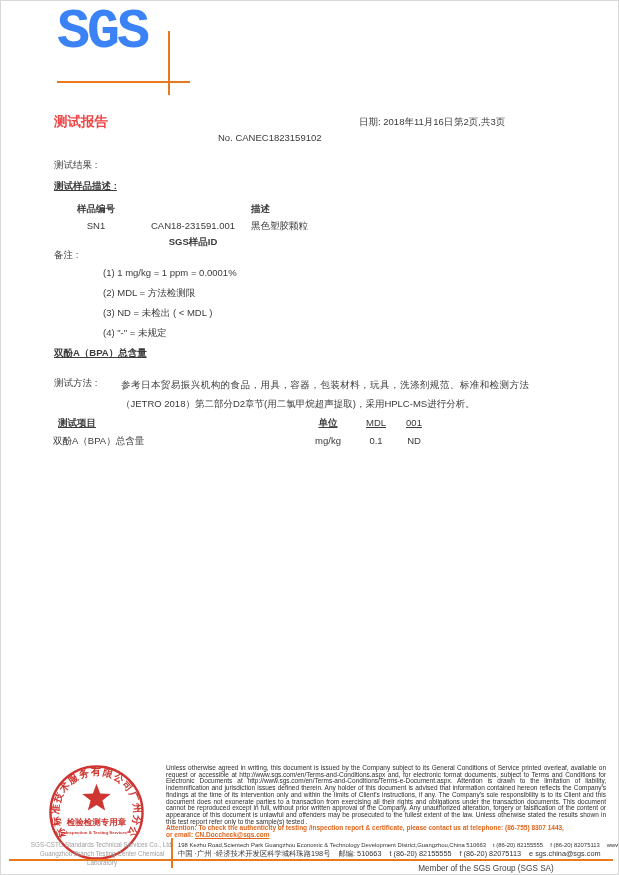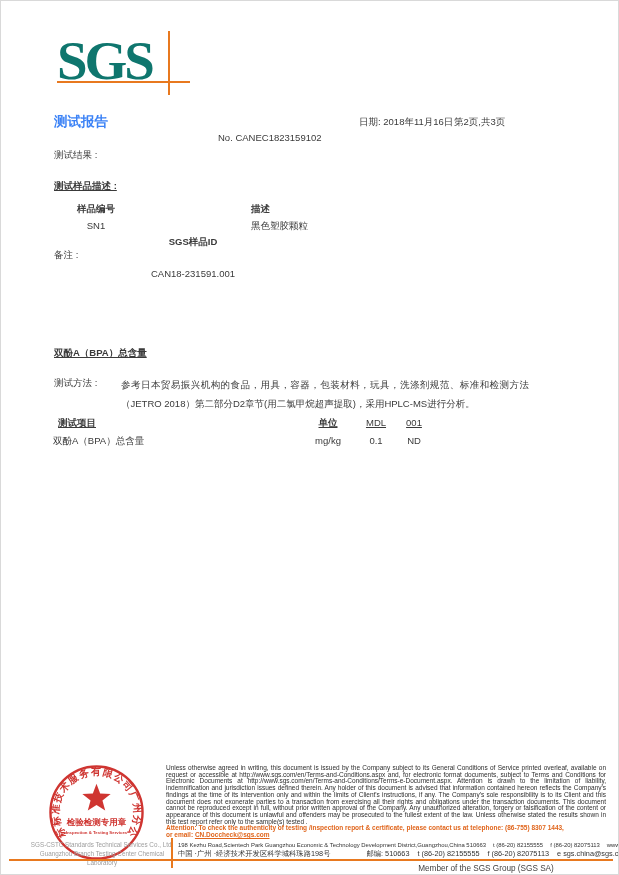--- a/index.html
+++ b/index.html
@@ -4,32 +4,32 @@
 <style>
   * { margin: 0; padding: 0; box-sizing: border-box; }
   html,body { background: #ffffff; }
   body { font-family: "Liberation Sans", "DejaVu Sans", sans-serif; color: #3a3a3a; }
   .page {
     position: relative; width: 619px; height: 875px; margin: 0 auto;
     background: #ffffff; border: 1px solid #d9d9d9; overflow: hidden;
   }
   
   .logo {
-    position: absolute; left: 56px; top: 32px;
-    font-size: 55px; font-weight: bold; color: #0f766e;
-    letter-spacing: -3px; line-height: 1; font-family: Liberation Serif, serif;
+    position: absolute; left: 56px; top: 4px;
+    font-size: 55px; font-weight: bold; color: #3b82f6;
+    letter-spacing: -3px; line-height: 1; font-family: Liberation Mono, monospace;
   }
   .logo-hline { position: absolute; left: 56px; top: 80px; width: 133px; height: 2px; background: #e8791f; }
   .logo-vline { position: absolute; left: 167px; top: 30px; width: 2px; height: 64px; background: #e8791f; }
   
-  .title { position: absolute; left: 53px; top: 112px; font-size: 13.5px; font-weight: bold; color: #3b82f6; }
+  .title { position: absolute; left: 53px; top: 112px; font-size: 13.5px; font-weight: bold; color: #ef4444; }
   .report-no { position: absolute; left: 217px; top: 131px; font-size: 9.5px; }
   .report-date { position: absolute; left: 358px; top: 115px; font-size: 9.5px; }
   .page-info { position: absolute; left: 453px; top: 115px; font-size: 9.5px; }
-  .results-label { position: absolute; left: 53px; top: 148px; font-size: 9.5px; }
+  .results-label { position: absolute; left: 53px; top: 158px; font-size: 9.5px; }
   .sample-heading { position: absolute; left: 53px; top: 179px; font-size: 9.5px; font-weight: bold; text-decoration: underline; }
   .cell { position: absolute; font-size: 9.5px; }
   .cell.c-center { text-align: center; }
   .bold { font-weight: bold; }
   .notes-label { position: absolute; left: 53px; top: 248px; font-size: 9.5px; }
   .notes { position: absolute; left: 102px; top: 262px; font-size: 9.5px; line-height: 20px; }
   .bpa-heading { position: absolute; left: 53px; top: 346px; font-size: 9.5px; font-weight: bold; text-decoration: underline; }
   .method-label { position: absolute; left: 53px; top: 376px; font-size: 9.5px; }
   .method-text { position: absolute; left: 120px; top: 374px; width: 408px; font-size: 9.5px; line-height: 19px; text-align: justify; }
   .u { text-decoration: underline; }
@@ -42,21 +42,21 @@
   .legal { position: absolute; left: 165px; top: 764px; width: 440px; font-size: 6.5px; line-height: 6.7px;
     text-align: justify; color: #2d2d2d; }
   .attention { position: absolute; left: 165px; top: 823px; width: 440px; font-size: 6.5px; line-height: 7px;
     color: #e0651c; font-weight: bold; }
   .attention .mail { text-decoration: underline; }
   .addr-vline { position: absolute; left: 170px; top: 837px; width: 1.5px; height: 30px; background: #e8791f; }
   .addr { position: absolute; left: 177px; top: 840px; width: 436px; color: #333; }
   .addr-line1 { font-size: 5.9px; line-height: 8px; white-space: nowrap; }
   .addr-line1 span { margin-right: 7px; }
   .addr-line2 { font-size: 7.3px; line-height: 9px; white-space: nowrap; }
-  .addr-line2 .postal { margin-left: 28px; }
+  .addr-line2 .postal { }
   .addr-line2 span { margin-right: 8px; }
   .bottom-hline { position: absolute; left: 8px; top: 858px; width: 604px; height: 2px; background: #e8791f; }
   .member { position: absolute; left: 385px; top: 863px; width: 200px; text-align: center; font-size: 8.2px; color: #3f3f3f; }
 </style>
 </head>
 <body>
 
 <div class="page">
 
   <div class="logo">SGS</div>
@@ -69,25 +69,31 @@
   <div class="page-info">第2页,共3页</div>
 
   <div class="results-label">测试结果 :</div>
   <div class="sample-heading">测试样品描述 :</div>
 
   <div>
     <span class="cell c-center bold" style="left:64px; top:202px; width:62px;">样品编号</span>
     <span class="cell c-center bold" style="left:138px; top:202px; width:108px;margin-top:33px;">SGS样品ID</span>
     <span class="cell bold" style="left:250px; top:202px;">描述</span>
     <span class="cell c-center" style="left:64px; top:219px; width:62px;">SN1</span>
-    <span class="cell c-center" style="left:138px; top:219px; width:108px;margin-top:48px;">CAN18-231591.001</span>
+    <span class="cell c-center" style="left:138px; top:219px; width:108px;">CAN18-231591.001</span>
     <span class="cell" style="left:250px; top:219px;">黑色塑胶颗粒</span>
   </div>
 
   <div class="notes-label">备注 :</div>
+  <div class="notes">
+    <div>(1) 1 mg/kg = 1 ppm = 0.0001%</div>
+    <div>(2) MDL = 方法检测限</div>
+    <div>(3) ND = 未检出 ( &lt; MDL )</div>
+    <div>(4) "-" = 未规定</div>
+  </div>
 
   <div class="bpa-heading">双酚A（BPA）总含量</div>
   <div class="method-label">测试方法 :</div>
   <div class="method-text">参考日本贸易振兴机构的食品，用具，容器，包装材料，玩具，洗涤剂规范、标准和检测方法（JETRO 2018）第二部分D2章节(用二氯甲烷超声提取)，采用HPLC-MS进行分析。</div>
 
   <div>
     <span class="cell bold u" style="left:57px; top:416px;">测试项目</span>
     <span class="cell c-center bold u" style="left:307px; top:416px; width:40px;">单位</span>
     <span class="cell c-center u" style="left:357px; top:416px; width:36px;">MDL</span>
     <span class="cell c-center u it" style="left:395px; top:416px; width:36px;">001</span>

